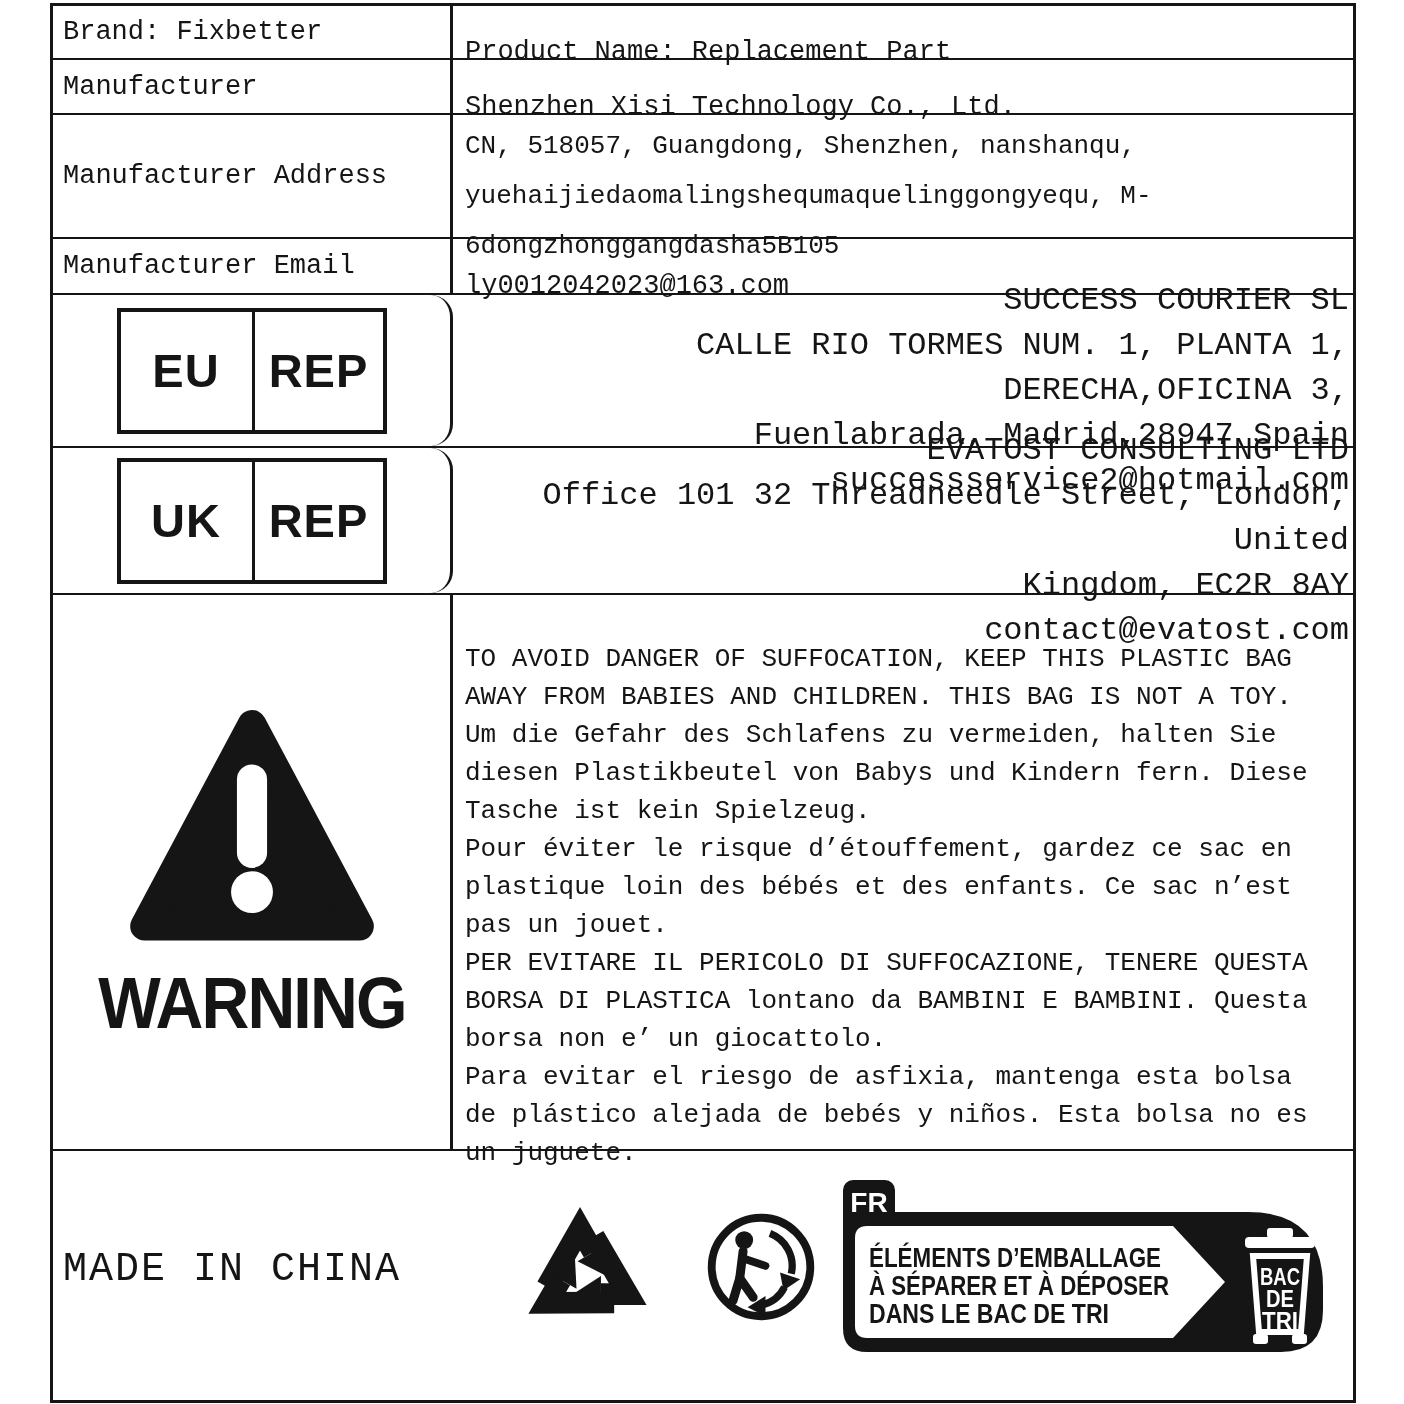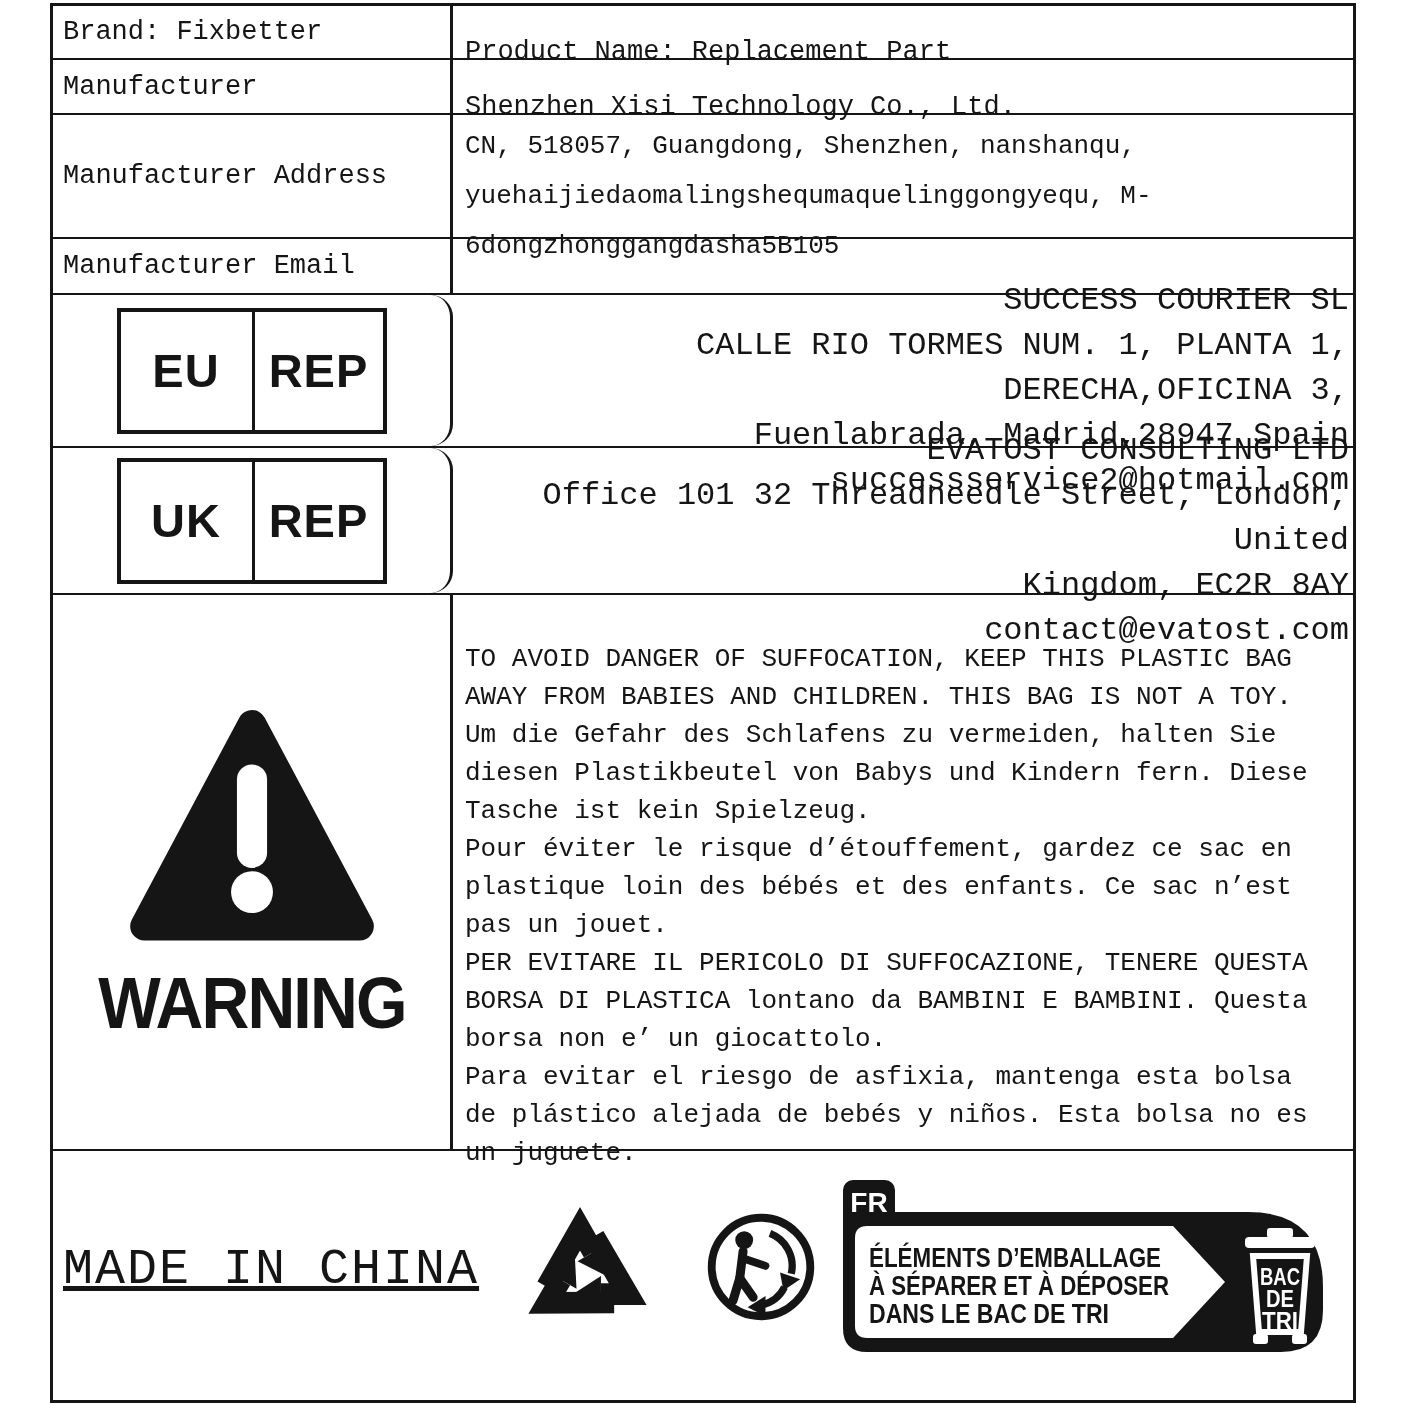--- a/index.html
+++ b/index.html
@@ -48,21 +48,21 @@
   
   .warn-col { flex-direction:column; justify-content:center; padding-left:0; }
   .warning-word {
     font-family:"Liberation Sans","DejaVu Sans",sans-serif; font-weight:bold;
     font-size:72px; letter-spacing:-2px; transform:scaleX(0.92); margin-top:14px;
     color:#151515;
   }
 
   
   .footer-cell { display:flex; align-items:center; width:100%; padding-left:10px; }
-  .made-in { font-size:50px; letter-spacing:2px; width:432px; flex:none;text-decoration:underline; }
+  .made-in { font-size:40px; letter-spacing:2px; width:432px; flex:none; }
   .recycle-wrap { flex:none; }
   .triman-circle-wrap { flex:none; margin-left:30px; }
   .triman-banner-wrap { flex:none; margin-left:26px; margin-right:20px; }
   .svg-bold { font-family:"Liberation Sans","DejaVu Sans",sans-serif; font-weight:bold; }
 </style>
 </head>
 <body>
 
 <div class="label-table">
 
@@ -80,20 +80,21 @@
     <div class="c1 t27">Manufacturer Address</div>
     <div class="c2">
         <div class="multiline">CN, 518057, Guangdong, Shenzhen, nanshanqu,
 yuehaijiedaomalingshequmaquelinggongyequ, M-
 6dongzhonggangdasha5B105</div>
       </div>
   </div>
 
   <div class="trow r4">
     <div class="c1 t27">Manufacturer Email</div>
+    <div class="c2 t27">ly0012042023@163.com</div>
   </div>
 
   <div class="trow r5">
     <div class="c1 badge-col">
       <div class="rep-badge">
         <div class="rep-cell">EU</div>
         <div class="rep-cell">REP</div>
       </div>
     </div>
     <div class="c2 center">

